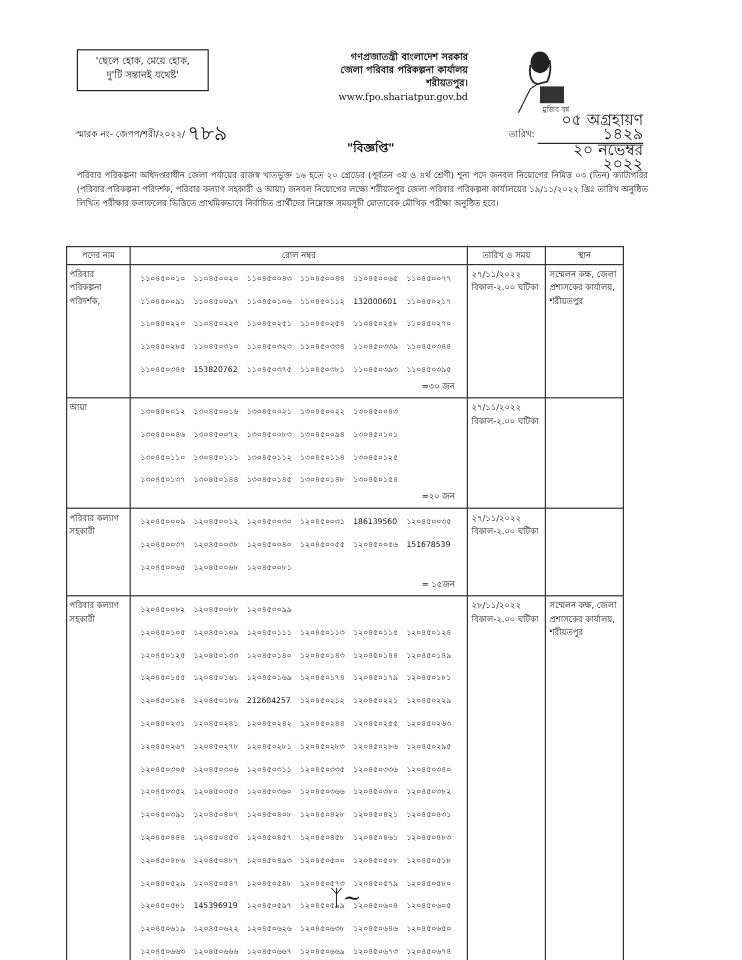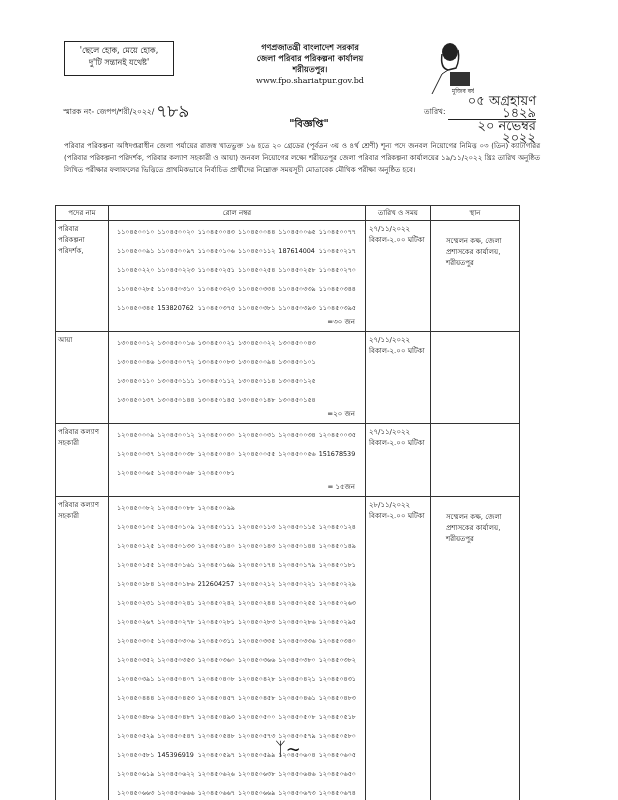--- a/index.html
+++ b/index.html
@@ -1,34 +1,34 @@
 <!DOCTYPE html>
 <html><head>
 <meta charset="utf-8">
 <style>
   html,body{margin:0;padding:0;background:#fff;}
   body{width:618px;height:800px;position:relative;overflow:hidden;font-family:"DejaVu Sans",sans-serif;color:#111;}
   .slogan{position:absolute;left:64px;top:41px;width:108px;height:30px;border:1px solid #222;font-size:8px;line-height:12px;text-align:center;padding-top:3px;}
-  .gov{position:absolute;left:230px;top:42px;width:160px;text-align:center;font-size:8px;line-height:11px;font-weight:bold;}
+  .gov{position:absolute;left:230px;top:42px;width:160px;text-align:right;font-size:8px;line-height:11px;font-weight:bold;}
   .gov .url{font-weight:normal;font-family:"DejaVu Serif",serif;}
   .portrait{position:absolute;left:428px;top:40px;width:46px;height:56px;}
   .memo{position:absolute;left:63px;top:98px;font-size:7.5px;}
   .memo .hand{font-size:17px;font-family:"DejaVu Serif",serif;margin-left:2px;vertical-align:-3px;margin-top:44px;}
   .date-lbl{position:absolute;left:424px;top:106px;font-size:7.5px;}
   .date-box{position:absolute;left:448px;top:95px;width:88px;text-align:right;font-size:13px;line-height:12px;}
   .date-box .d1{border-bottom:1px solid #222;}
   .title{position:absolute;left:0;width:618px;top:116px;text-align:center;font-size:10px;font-weight:bold;}
   .para{position:absolute;left:64px;top:140px;width:476px;font-size:7px;line-height:12px;text-align:justify;}
   table{position:absolute;left:55px;top:205px;width:465px;border-collapse:collapse;font-size:6.4px;}
   th,td{border:1px solid #333;vertical-align:top;}
   th{font-weight:normal;font-size:7px;height:11px;}
   td.post{width:48px;padding:3px 2px;font-size:7px;line-height:11px;}
   td.rolls{padding:4px 6px 2px 8px;}
   td.dt{width:58px;padding:3px;font-size:7px;line-height:11px;}
-  td.place{width:58px;padding:15px;font-size:7px;line-height:11px;margin-top:48px;}
+  td.place{width:58px;padding:3px;font-size:7px;line-height:11px;margin-top:48px;}
   .grid{display:grid;grid-template-columns:repeat(6,1fr);row-gap:4px;}
   .grid span{height:15px;line-height:15px;white-space:nowrap;}
   .total{text-align:right;padding-right:4px;height:13px;line-height:13px;font-size:7px;}
   .sig{position:absolute;left:275px;top:738px;font-size:18px;font-family:"DejaVu Serif",serif;}
 </style>
 </head>
 <body>
 
 <div class="slogan">
   <div>'ছেলে হোক, মেয়ে হোক,</div>
@@ -83,21 +83,21 @@
             <span>১১০৪৫০০১০</span>
             <span>১১০৪৫০০২০</span>
             <span>১১০৪৫০০৪৩</span>
             <span>১১০৪৫০০৪৪</span>
             <span>১১০৪৫০০৬৫</span>
             <span>১১০৪৫০০৭৭</span>
             <span>১১০৪৫০০৯১</span>
             <span>১১০৪৫০০৯৭</span>
             <span>১১০৪৫০১০৬</span>
             <span>১১০৪৫০১১২</span>
-            <span>187614004</span>
+            <span>132000601</span>
             <span>১১০৪৫০২১৭</span>
             <span>১১০৪৫০২২০</span>
             <span>১১০৪৫০২২৩</span>
             <span>১১০৪৫০২৫১</span>
             <span>১১০৪৫০২৫৪</span>
             <span>১১০৪৫০২৫৮</span>
             <span>১১০৪৫০২৭০</span>
             <span>১১০৪৫০২৮৫</span>
             <span>১১০৪৫০৩১০</span>
             <span>১১০৪৫০৩২৩</span>
@@ -151,21 +151,21 @@
         <td class="place"></td>
       </tr>
       <tr>
         <td class="post">পরিবার কল্যাণ সহকারী</td>
         <td class="rolls">
           <div class="grid">
             <span>১২০৪৫০০০৯</span>
             <span>১২০৪৫০০১২</span>
             <span>১২০৪৫০০৩০</span>
             <span>১২০৪৫০০৩১</span>
-            <span>১২০৪৫০০৩৪</span>
+            <span>186139560</span>
             <span>১২০৪৫০০৩৫</span>
             <span>১২০৪৫০০৩৭</span>
             <span>১২০৪৫০০৩৮</span>
             <span>১২০৪৫০০৪০</span>
             <span>১২০৪৫০০৫৫</span>
             <span>১২০৪৫০০৫৬</span>
             <span>151678539</span>
             <span>১২০৪৫০০৬৫</span>
             <span>১২০৪৫০০৬৮</span>
             <span>১২০৪৫০০৮১</span>

